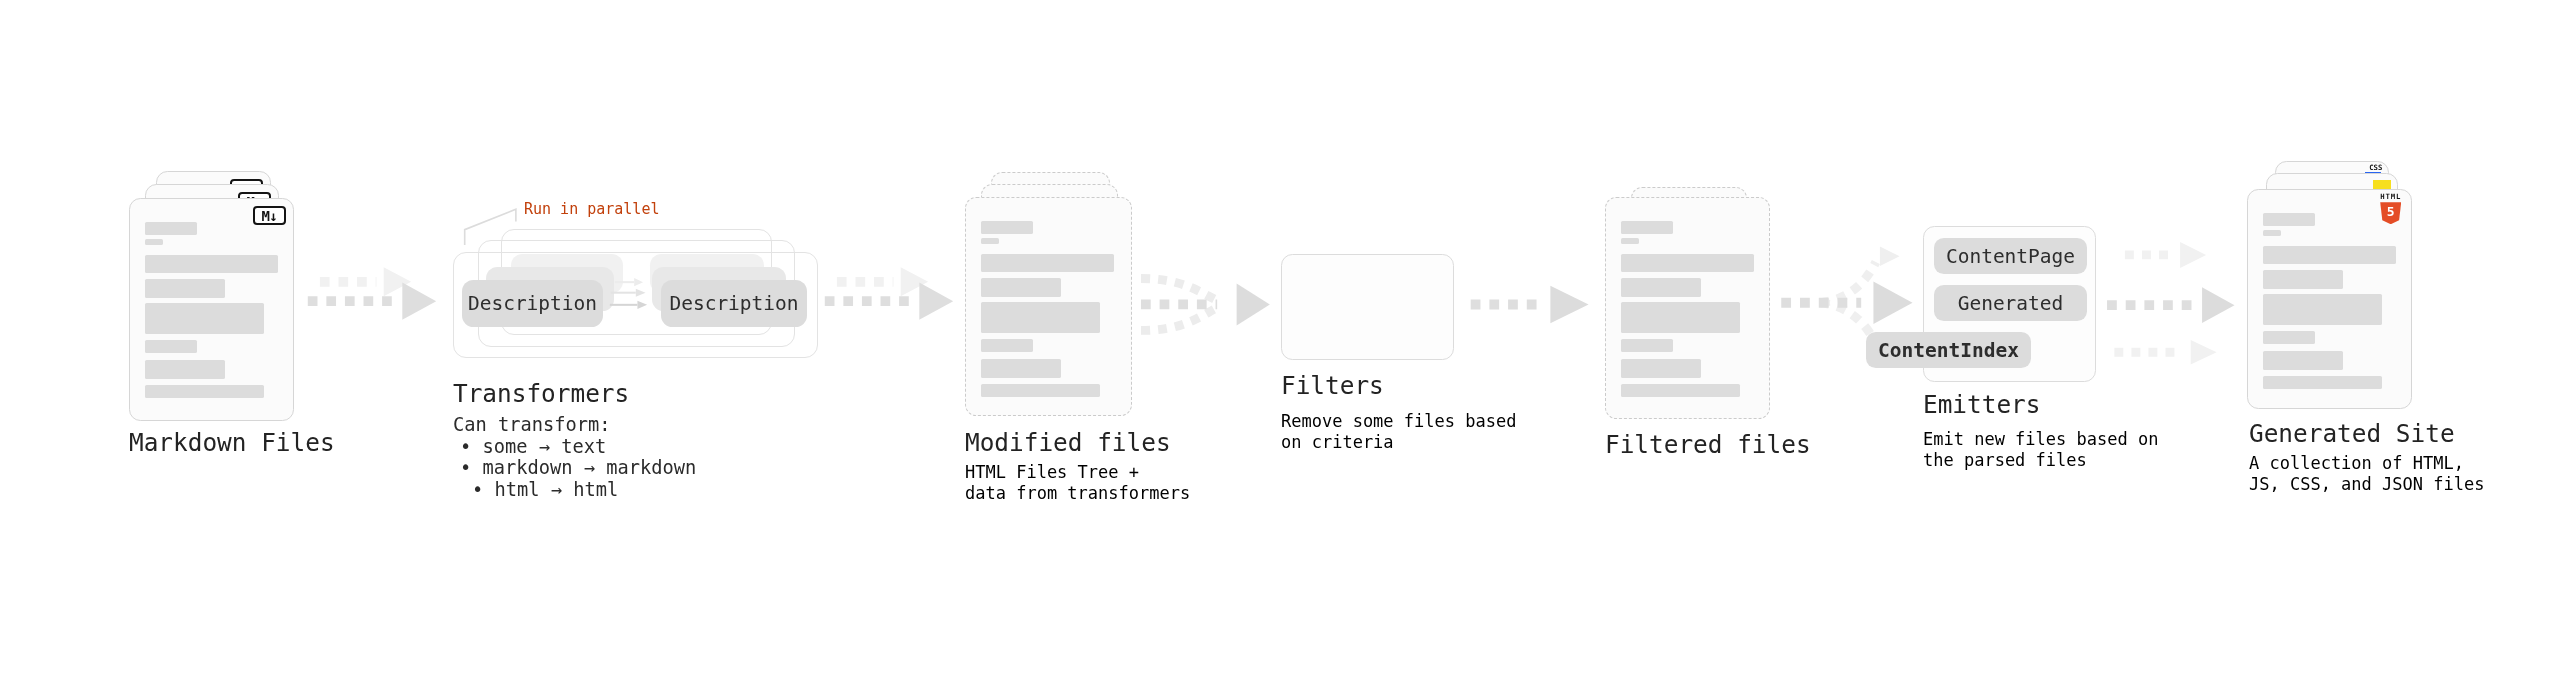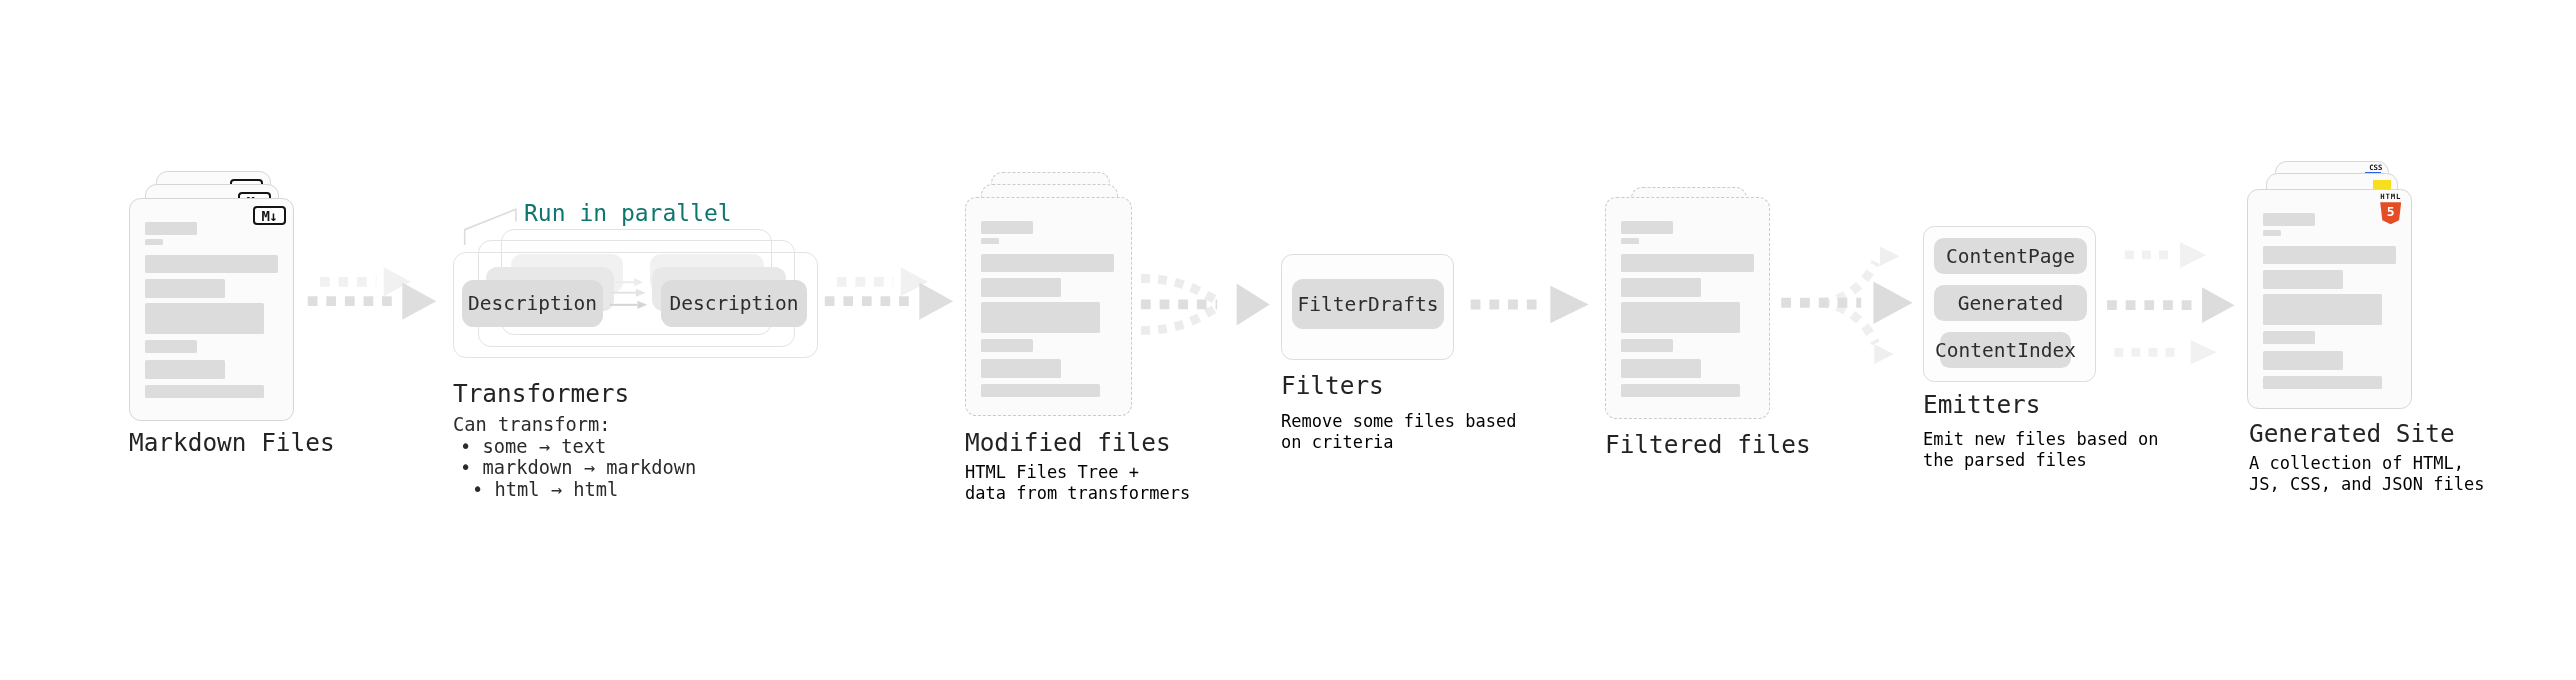--- a/index.html
+++ b/index.html
@@ -31,21 +31,21 @@
   .chip{position:absolute;background:#dcdcdc;border-radius:11.4px;display:flex;align-items:center;justify-content:center;
     font-size:19.5px;color:#2d2d2d;white-space:nowrap;}
   .chip.ghost1{background:#e8e8e8;}
   .chip.ghost2{background:#f1f1f1;}
   
   .hbox{position:absolute;border:1.6px solid #dcdcdc;border-radius:11.4px;background:#fdfdfd;box-sizing:border-box;}
   
   .heading{position:absolute;font-size:24.4px;font-weight:500;color:#232323;white-space:nowrap;}
   .body-line{position:absolute;font-size:18.7px;color:#2b2b2b;white-space:nowrap;}
   .desc-line{position:absolute;font-size:17px;color:#000000;white-space:nowrap;}
-  .note{position:absolute;font-size:23px;color:#0f766e;white-space:nowrap;}
+  .note{position:absolute;font-size:15px;color:#c2410c;white-space:nowrap;}
   
   .badge-css{position:absolute;top:2.4px;right:5.7px;width:18px;text-align:right;}
   .badge-css .t{font-size:7.3px;font-weight:bold;color:#111;line-height:7.3px;}
   .badge-css .u{width:16.3px;height:2.4px;margin:0.8px auto 0;}
   .badge-js{position:absolute;top:5.7px;right:5.7px;width:18px;height:9px;}
   .badge-html5{position:absolute;top:3.3px;right:8.1px;width:24.4px;text-align:center;}
   .badge-html5 .t{font-size:7.3px;font-weight:bold;color:#141414;letter-spacing:0.8px;line-height:8.1px;}
   .shield{width:21px;height:22px;margin:0.8px auto 0;clip-path:polygon(0 0,100% 0,90% 82%,50% 100%,10% 82%);
     display:flex;align-items:flex-start;justify-content:center;}
   .shield .five{color:#fff;font-size:13px;font-weight:bold;line-height:19.5px;}
@@ -151,21 +151,20 @@
   <div class="abs" style="left:1136px;top:268px;">
     <svg width="138" height="77" viewBox="0 0 170 95">
       <path d="M6,13 C55,13 76,28 98,39" fill="none" stroke="#ececec" stroke-width="11" stroke-dasharray="11 10"></path>
       <path d="M6,77 C55,77 76,62 96,51" fill="none" stroke="#ececec" stroke-width="11" stroke-dasharray="11 10"></path>
       <line x1="6" y1="45" x2="100" y2="45" stroke="#dedede" stroke-width="12" stroke-dasharray="12 11"></line>
       <polygon points="124,19 165,45 124,71" fill="#dcdcdc"></polygon>
     </svg>
   </div>
 
   <div class="hbox" style="left:1281px;top:254px;width:173px;height:106px;"></div>
-  <div class="chip" style="left:1292px;top:279px;width:152px;height:50px;">FilterDrafts</div>
   <div class="heading" style="left:1281px;top:371px;">Filters</div>
   <div class="desc-line" style="left:1281px;top:411px;">Remove some files based</div>
   <div class="desc-line" style="left:1281px;top:432px;">on criteria</div>
 
   <div class="abs" style="left:1465px;top:276px;">
     <svg width="126" height="57" viewBox="0 0 155 70">
       <line x1="7" y1="35" x2="97" y2="35" stroke="#dedede" stroke-width="12" stroke-dasharray="12 11"></line>
       <polygon points="105,12 152,35 105,58" fill="#dcdcdc"></polygon>
     </svg>
   </div>
@@ -192,21 +191,21 @@
       <path d="M52,72 C88,76 108,98 120,122" fill="none" stroke="#efefef" stroke-width="11" stroke-dasharray="11 10"></path>
       <polygon points="118,123 142,135 118,147" fill="#efefef"></polygon>
       <line x1="4" y1="72" x2="102" y2="72" stroke="#dedede" stroke-width="12" stroke-dasharray="12 11"></line>
       <polygon points="117,46 165,72 117,98" fill="#dcdcdc"></polygon>
     </svg>
   </div>
 
   <div class="hbox" style="left:1923px;top:226px;width:173px;height:156px;"></div>
   <div class="chip" style="left:1934px;top:238px;width:153px;height:36px;border-radius:9.8px;">ContentPage</div>
   <div class="chip" style="left:1934px;top:285px;width:153px;height:36px;border-radius:9.8px;">Generated</div>
-  <div class="chip" style="left:1940px;top:332px;width:131px;height:36px;border-radius:9.8px;">ContentIndex</div>
+  <div class="chip" style="left:1866px;top:332px;width:165px;height:36px;border-radius:9.8px;font-weight:bold;">ContentIndex</div>
   <div class="heading" style="left:1923px;top:390px;">Emitters</div>
   <div class="desc-line" style="left:1923px;top:429px;">Emit new files based on</div>
   <div class="desc-line" style="left:1923px;top:450px;">the parsed files</div>
 
   <div class="abs" style="left:2103px;top:237px;">
     <svg width="138" height="134" viewBox="0 0 170 165">
       <line x1="27" y1="22" x2="83" y2="22" stroke="#f1f1f1" stroke-width="11" stroke-dasharray="11 10"></line>
       <polygon points="95,6 127,22 95,38" fill="#f1f1f1"></polygon>
       <line x1="5" y1="84" x2="112" y2="84" stroke="#dedede" stroke-width="12" stroke-dasharray="12 11"></line>
       <polygon points="122,62 162,84 122,106" fill="#dcdcdc"></polygon>

